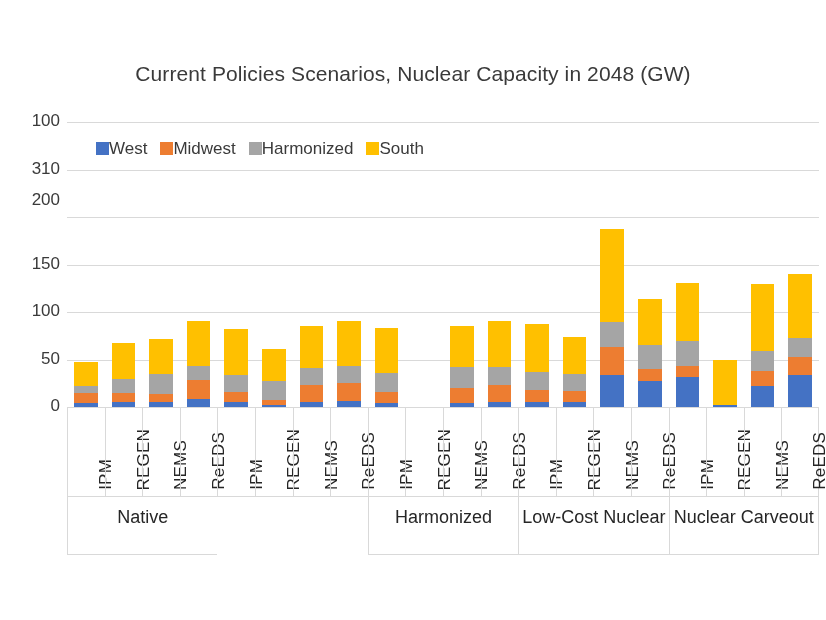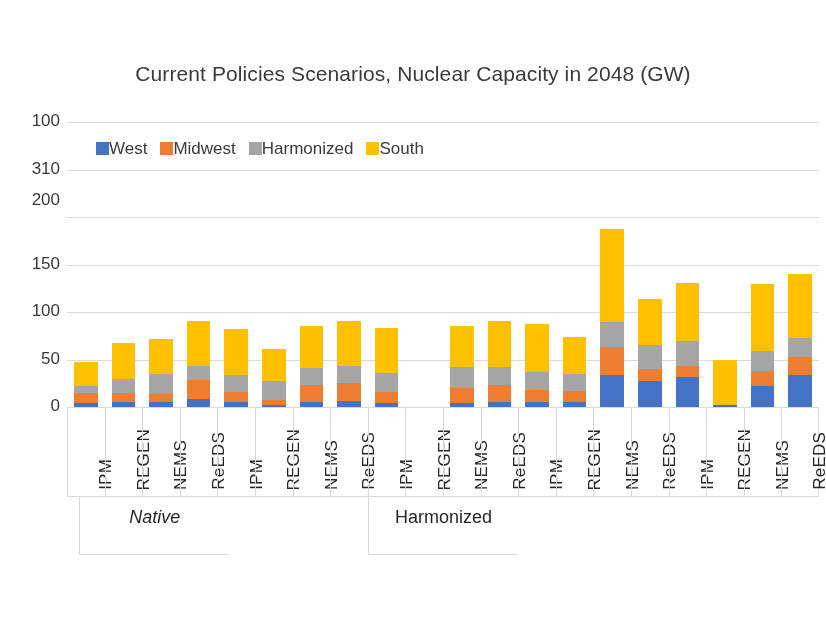--- a/index.html
+++ b/index.html
@@ -326,17 +326,19 @@
       </div>
       <div class="cat-cell" style="left: 639.2px; width: 37.6px;">
         <span class="rot">REGEN</span>
       </div>
       <div class="cat-cell" style="left: 676.8px; width: 37.6px;">
         <span class="rot">NEMS</span>
       </div>
       <div class="cat-cell last" style="left: 714.4px; width: 37.6px;">
         <span class="rot">ReEDS</span>
       </div>
-      <div class="grp-cell" style="left: 12px; width: 150.4px; font-style: italic;">Native</div>
+      <div class="grp-cell" style="left: 0px; width: 150.4px;">Native</div>
       <div class="grp-cell" style="left: 300.8px; width: 150.4px; text-align: right;">Harmonized</div>
+      <div class="grp-cell" style="left: 451.2px; width: 150.4px;">Low-Cost Nuclear</div>
+      <div class="grp-cell last" style="left: 601.6px; width: 150.4px;">Nuclear Carveout</div>
     </div>
 
 </div>
 
 </body></html>

